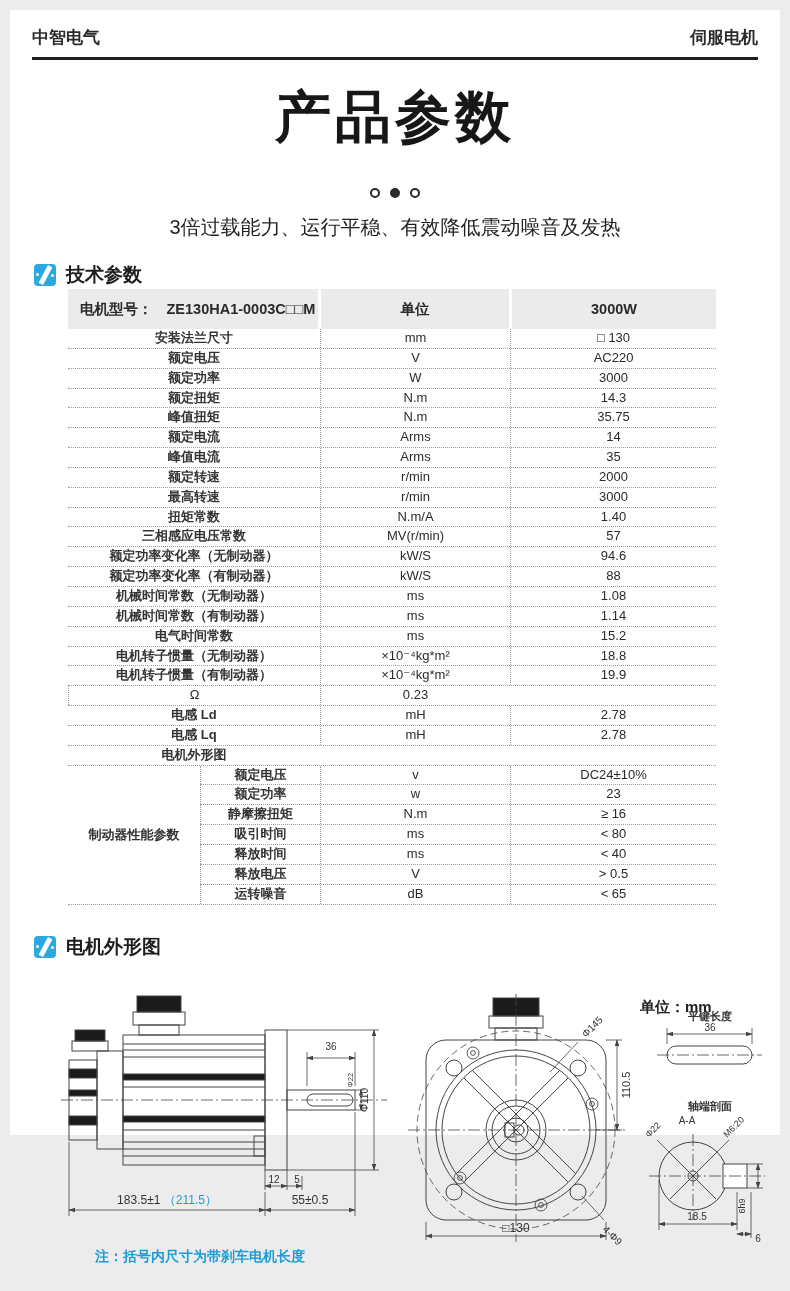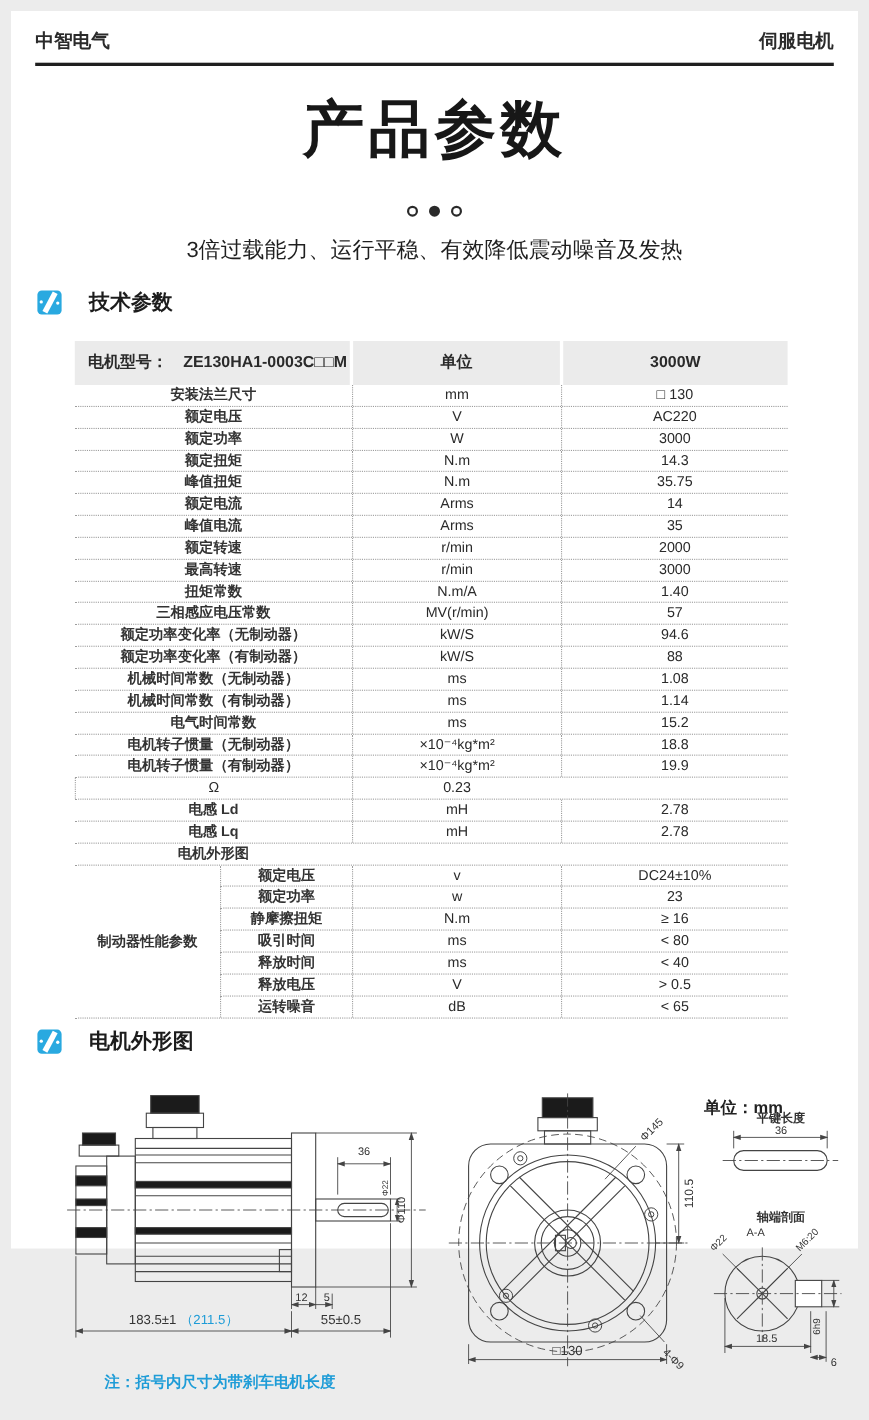--- a/index.html
+++ b/index.html
@@ -18,24 +18,24 @@
   .dot { display:inline-block; width:10px; height:10px; border-radius:50%; border:2px solid #2a2a2a; margin:0 5px; vertical-align:middle; }
   .dot.fill { background:#2a2a2a; }
   .hero-subtitle { position:absolute; top:204px; width:100%; text-align:center; font-size:20px; font-weight:500; color:#1f1f1f; }
 
   
   .sec { position:absolute; left:24px; display:flex; align-items:center; gap:10px; }
   .sec-tech { top:252px; } .sec-outline { top:924px; }
   .sec-icon { width:22px; height:22px; border-radius:4px; background:#29a9e0; position:relative; overflow:hidden; flex:0 0 auto; }
   .sec-icon::after { content:""; position:absolute; left:9px; top:1px; width:5px; height:20px; background:#fff; transform:rotate(28deg); }
   .sec-icon::before { content:""; position:absolute; left:2px; top:9px; width:3px; height:3px; border-radius:50%; background:#fff; box-shadow:15px 1px 0 #fff; }
-  .sec-title { font-size:19px; font-weight:700; color:#1c1c1c;margin-left:15px; }
+  .sec-title { font-size:19px; font-weight:700; color:#1c1c1c; }
 
   
-  .spec-table { position:absolute; left:58px; top:300px; width:648px; color:#2a2a2a; }
+  .spec-table { position:absolute; left:58px; top:279px; width:648px; color:#2a2a2a; }
   .thead { display:grid; grid-template-columns:250px 188px 204px; column-gap:3px; height:40px; }
   .thead .hc { background:#ebebeb; font-size:14.5px; font-weight:700; line-height:40px; text-align:center; white-space:nowrap; }
   .thead .hc.model { text-align:left; padding-left:12px; }
   .thead .hc.model .mv { margin-left:14px; }
   .srow { display:grid; grid-template-columns:252px 190px 206px; height:19.85px; border-bottom:1px dotted #9c9c9c; }
   .srow.merged { grid-template-columns:252px 396px; }
   .c { font-size:13px; line-height:18.5px; text-align:center; white-space:nowrap; overflow:visible; }
   .c.label { font-weight:600; color:#333; }
   .c.unit, .c.value, .c.mergedc { border-left:1px dotted #9c9c9c; }
   .brake { display:grid; grid-template-columns:132px 516px; border-bottom:1px dotted #9c9c9c; }

